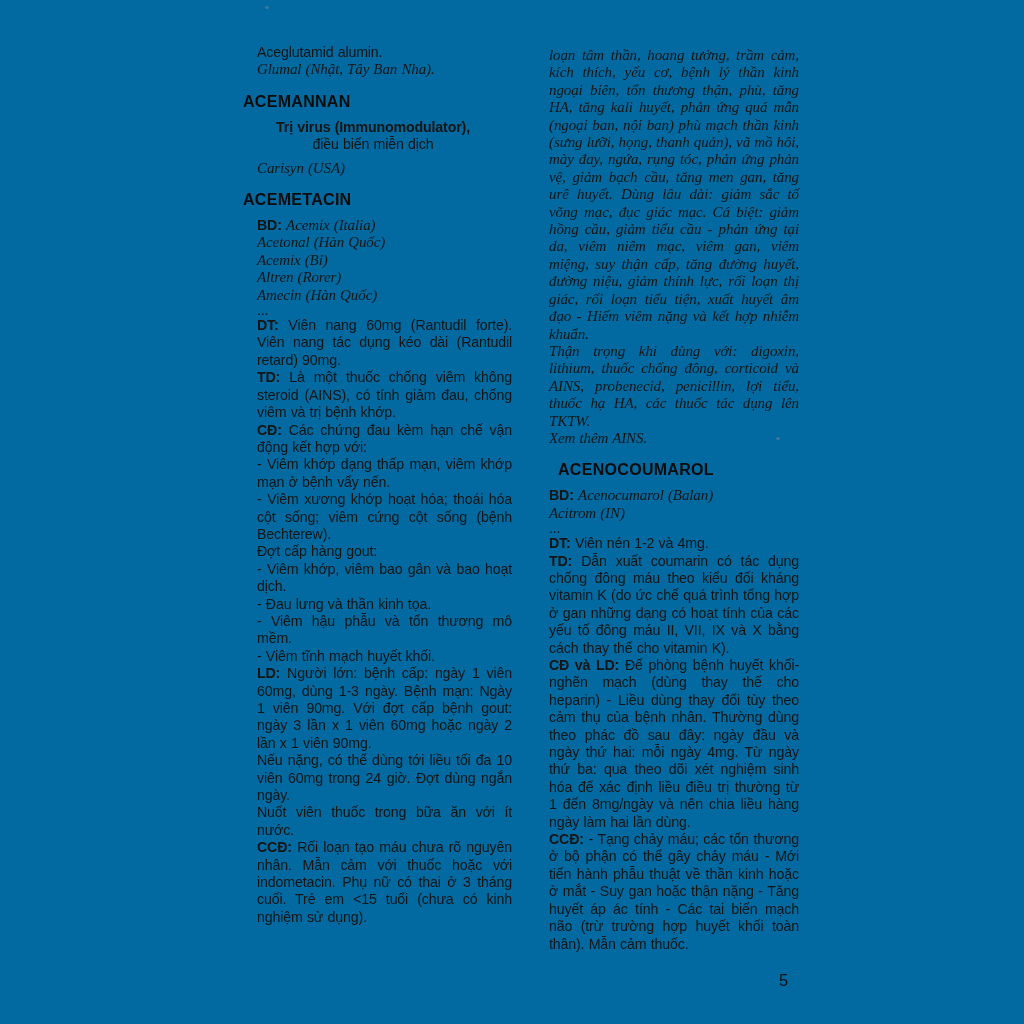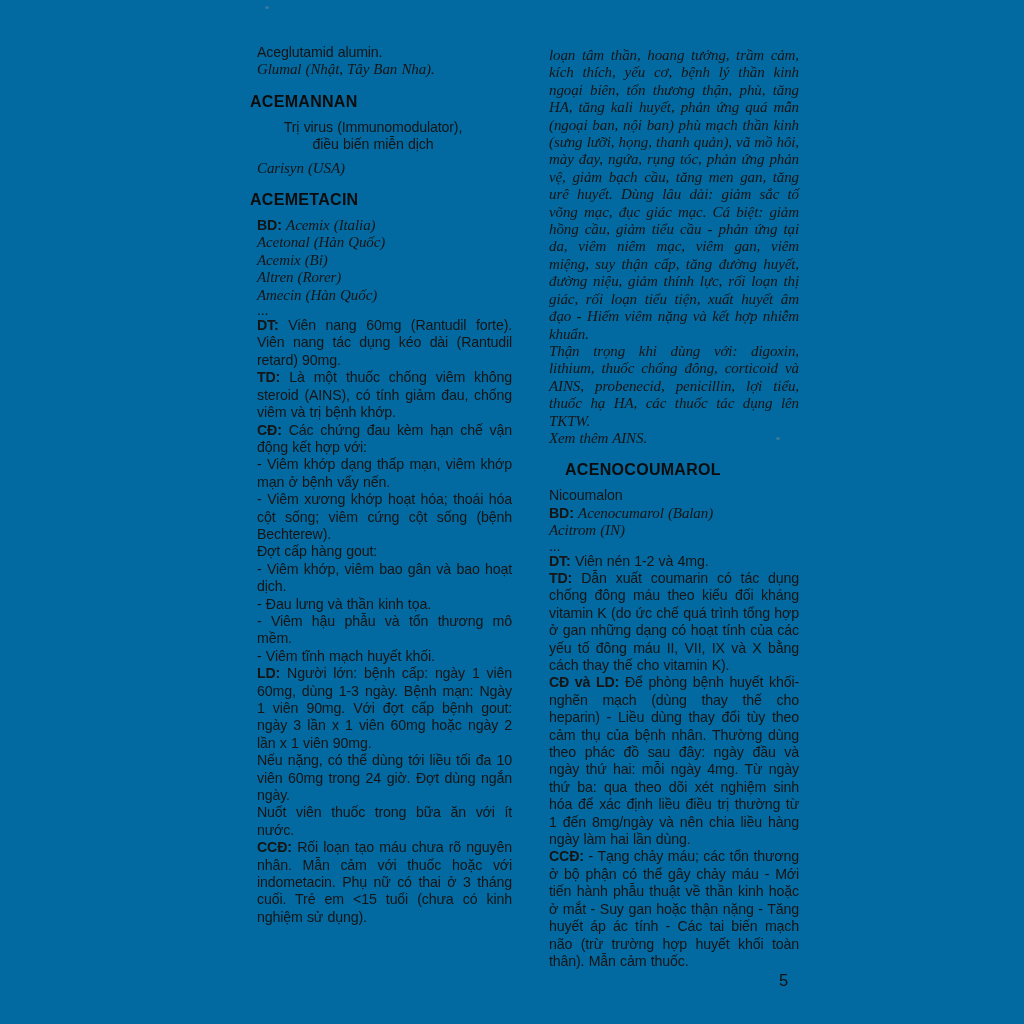--- a/index.html
+++ b/index.html
@@ -32,21 +32,21 @@
     word-spacing: 0.5px;
   }
   .col-right .blk { padding-left: 22px; }
 
   .heading {
     padding-left: 0;
     font-weight: bold;
     font-size: 16px;
     letter-spacing: 0.3px;
     line-height: 19px;
-    margin: 13px 0 8px 16px;
+    margin: 13px 0 8px 9px;
     color: #0c0c0c;
   }
   .blk:first-child { margin-top: 0; }
 
   .just {
     text-align: justify;
   }
   .brand, .itserif {
     font-family: "Liberation Serif", "DejaVu Serif", serif;
     font-style: italic;
@@ -56,21 +56,21 @@
   .lbl {
     font-family: "Liberation Sans", sans-serif;
     font-style: normal;
     font-weight: bold;
     font-size: 14.2px;
   }
   .class-line {
     padding-left: 0;
     text-align: center;
   }
-  .class-line.bold { font-weight: normal; }
+  .class-line.bold { font-weight: bold; }
   .class-line + .line.brand { margin-top: 6px; }
   .dots { line-height: 13px; }
 
   .page-number {
     position: absolute;
     left: 779px;
     top: 971px;
     font-size: 16.5px;
     color: #111;
   }
@@ -117,21 +117,20 @@
       <div class="blk par just"><span class="lbl">LD:</span> <span>Người lớn: bệnh cấp: ngày 1 viên 60mg, dùng 1-3 ngày. Bệnh mạn: Ngày 1 viên 90mg. Với đợt cấp bệnh gout: ngày 3 lần x 1 viên 60mg hoặc ngày 2 lần x 1 viên 90mg.</span></div>
       <div class="blk par just">Nếu nặng, có thể dùng tới liều tối đa 10 viên 60mg trong 24 giờ. Đợt dùng ngắn ngày.</div>
       <div class="blk par just">Nuốt viên thuốc trong bữa ăn với ít nước.</div>
       <div class="blk par just"><span class="lbl">CCĐ:</span> <span>Rối loạn tạo máu chưa rõ nguyên nhân. Mẫn cảm với thuốc hoặc với indometacin. Phụ nữ có thai ở 3 tháng cuối. Trẻ em &lt;15 tuổi (chưa có kinh nghiệm sử dụng).</span></div>
     </div>
   <div class="col col-right">
       <div class="blk par just itserif">loạn tâm thần, hoang tưởng, trầm cảm, kích thích, yếu cơ, bệnh lý thần kinh ngoại biên, tổn thương thận, phù, tăng HA, tăng kali huyết, phản ứng quá mẫn (ngoại ban, nội ban) phù mạch thần kinh (sưng lưỡi, họng, thanh quản), vã mồ hôi, mày đay, ngứa, rụng tóc, phản ứng phản vệ, giảm bạch cầu, tăng men gan, tăng urê huyết. Dùng lâu dài: giảm sắc tố võng mạc, đục giác mạc. Cá biệt: giảm hồng cầu, giảm tiểu cầu - phản ứng tại da, viêm niêm mạc, viêm gan, viêm miệng, suy thận cấp, tăng đường huyết, đường niệu, giảm thính lực, rối loạn thị giác, rối loạn tiểu tiện, xuất huyết âm đạo - Hiếm viêm nặng và kết hợp nhiễm khuẩn.</div>
       <div class="blk par just itserif">Thận trọng khi dùng với: digoxin, lithium, thuốc chống đông, corticoid và AINS, probenecid, penicillin, lợi tiểu, thuốc hạ HA, các thuốc tác dụng lên TKTW.</div>
       <div class="blk par just itserif">Xem thêm AINS.</div>
       <div class="blk heading">ACENOCOUMAROL</div>
-      <div class="blk line">Nicoumalon</div>
       <div class="blk line"><span class="lbl">BD:</span> <span class="brand">Acenocumarol (Balan)</span></div>
       <div class="blk line brand">Acitrom (IN)</div>
       <div class="blk line dots">...</div>
       <div class="blk par just"><span class="lbl">DT:</span> <span>Viên nén 1-2 và 4mg.</span></div>
       <div class="blk par just"><span class="lbl">TD:</span> <span>Dẫn xuất coumarin có tác dụng chống đông máu theo kiểu đối kháng vitamin K (do ức chế quá trình tổng hợp ở gan những dạng có hoạt tính của các yếu tố đông máu II, VII, IX và X bằng cách thay thế cho vitamin K).</span></div>
       <div class="blk par just"><span class="lbl">CĐ và LD:</span> <span>Để phòng bệnh huyết khối-nghẽn mạch (dùng thay thế cho heparin) - Liều dùng thay đổi tùy theo cảm thụ của bệnh nhân. Thường dùng theo phác đồ sau đây: ngày đầu và ngày thứ hai: mỗi ngày 4mg. Từ ngày thứ ba: qua theo dõi xét nghiệm sinh hóa để xác định liều điều trị thường từ 1 đến 8mg/ngày và nên chia liều hàng ngày làm hai lần dùng.</span></div>
       <div class="blk par just"><span class="lbl">CCĐ:</span> <span>- Tạng chảy máu; các tổn thương ở bộ phận có thể gây chảy máu - Mới tiến hành phẫu thuật về thần kinh hoặc ở mắt - Suy gan hoặc thận nặng - Tăng huyết áp ác tính - Các tai biến mạch não (trừ trường hợp huyết khối toàn thân). Mẫn cảm thuốc.</span></div>
     </div>
 
   <div class="page-number">5</div>

